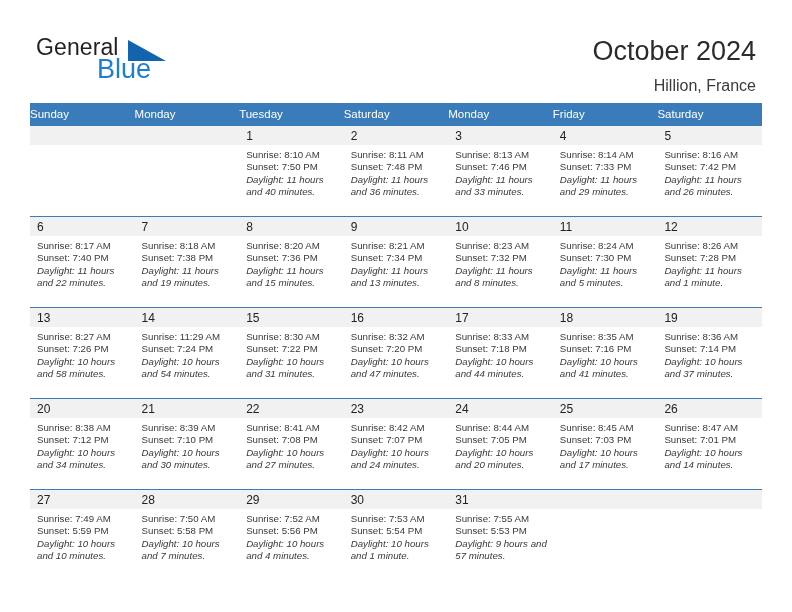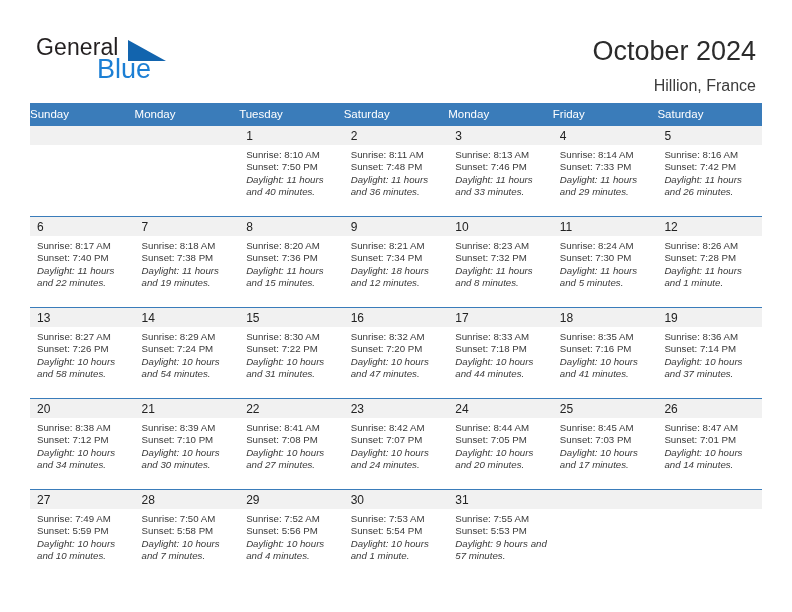--- a/index.html
+++ b/index.html
@@ -217,21 +217,21 @@
                   <div class="dl">Daylight: 11 hours and 15 minutes.</div>
                 </div>
               </div>
             </td>
             <td>
               <div class="cell">
                 <div class="daynum-band">9</div>
                 <div class="info">
                   <div>Sunrise: 8:21 AM</div>
                   <div>Sunset: 7:34 PM</div>
-                  <div class="dl">Daylight: 18 hours and 12 minutes.</div>
+                  <div class="dl">Daylight: 11 hours and 13 minutes.</div>
                 </div>
               </div>
             </td>
             <td>
               <div class="cell">
                 <div class="daynum-band">10</div>
                 <div class="info">
                   <div>Sunrise: 8:23 AM</div>
                   <div>Sunset: 7:32 PM</div>
                   <div class="dl">Daylight: 11 hours and 8 minutes.</div>
@@ -267,21 +267,21 @@
                   <div>Sunrise: 8:27 AM</div>
                   <div>Sunset: 7:26 PM</div>
                   <div class="dl">Daylight: 10 hours and 58 minutes.</div>
                 </div>
               </div>
             </td>
             <td>
               <div class="cell">
                 <div class="daynum-band">14</div>
                 <div class="info">
-                  <div>Sunrise: 8:29 AM</div>
+                  <div>Sunrise: 11:29 AM</div>
                   <div>Sunset: 7:24 PM</div>
                   <div class="dl">Daylight: 10 hours and 54 minutes.</div>
                 </div>
               </div>
             </td>
             <td>
               <div class="cell">
                 <div class="daynum-band">15</div>
                 <div class="info">
                   <div>Sunrise: 8:30 AM</div>

